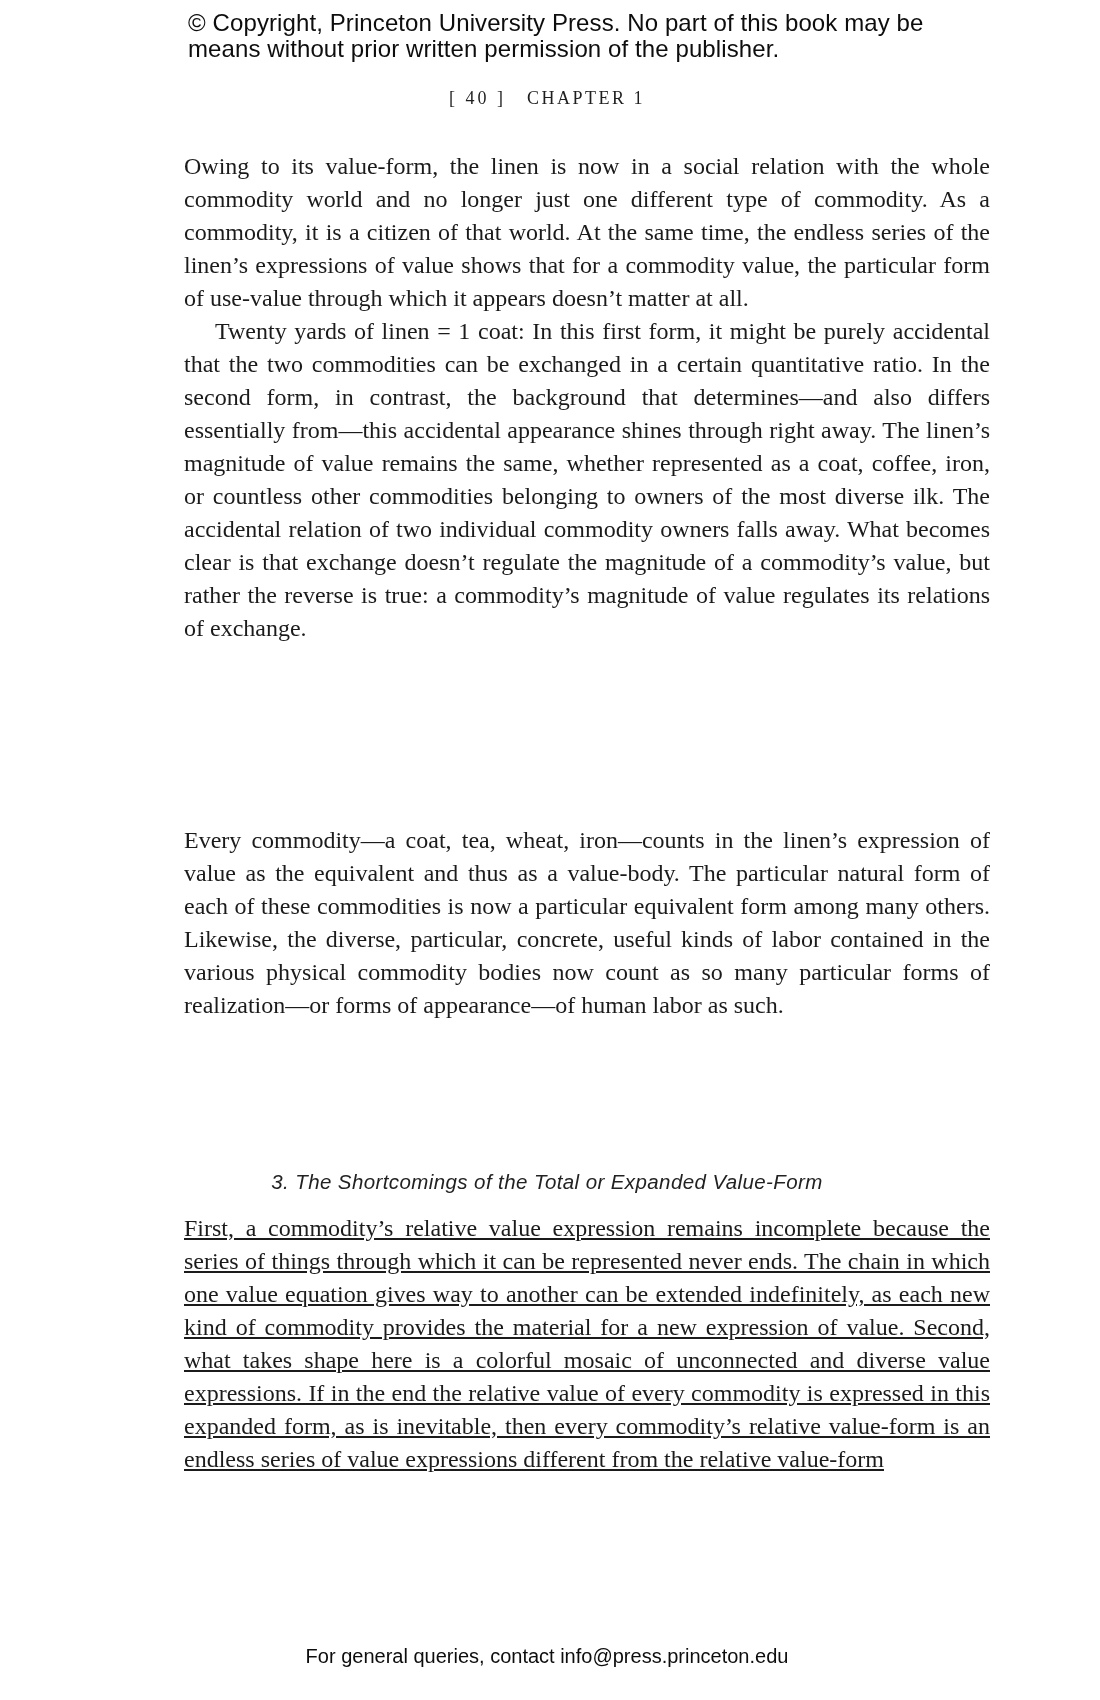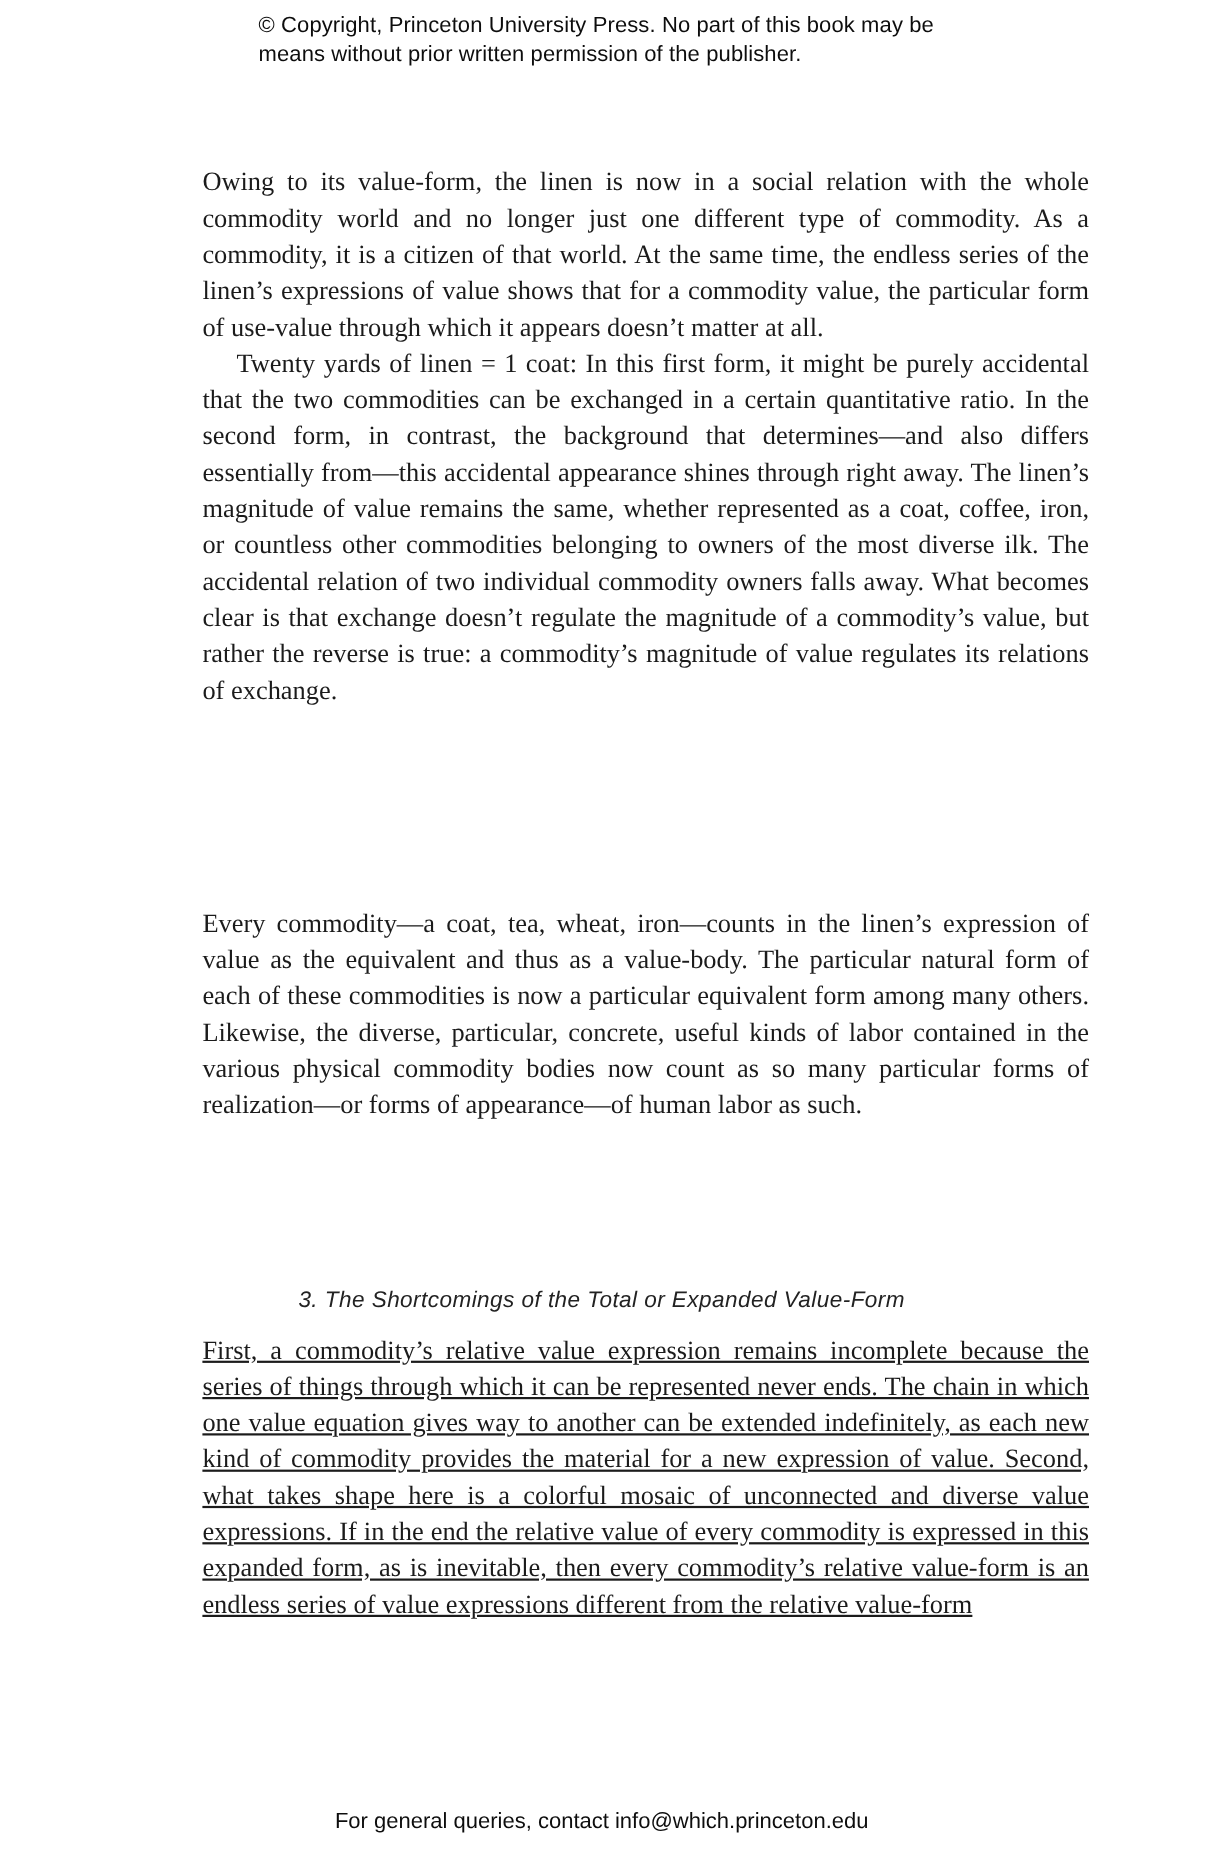--- a/index.html
+++ b/index.html
@@ -15,26 +15,25 @@
     overflow: hidden;
     color: #1b1b1b;
   }
 
   
   .copyright {
     position: absolute;
     left: 188px;
     top: 10px;
     font-family: "Liberation Sans", sans-serif;
-    font-size: 20px;
+    font-size: 24px;
     line-height: 26px;
     color: #0d0d0d;
     letter-spacing: 0.1px;
     white-space: nowrap;
-    margin-left: 47px;
   }
 
   
   .running-head {
     position: absolute;
     left: 144px;
     width: 806px;
     top: 88px;
     text-align: center;
     font-family: "Liberation Serif", serif;
@@ -100,32 +99,36 @@
 </head>
 <body>
 
 <div class="page">
 
   <div class="copyright">
     <div>© Copyright, Princeton University Press. No part of this book may be</div>
     <div>means without prior written permission of the publisher.</div>
   </div>
 
+  <div class="running-head">
+    <span class="pagenum">[ 40 ]</span>
+    <span class="chapter">CHAPTER 1</span>
+  </div>
 
   <main class="textcol group-a">
     <p class="para">Owing to its value-form, the linen is now in a social relation with the whole commodity world and no longer just one different type of commodity. As a commodity, it is a citizen of that world. At the same time, the endless series of the linen’s expressions of value shows that for a commodity value, the particular form of use-value through which it appears doesn’t matter at all.</p>
     <p class="para indent">Twenty yards of linen = 1 coat: In this first form, it might be purely accidental that the two commodities can be exchanged in a certain quantitative ratio. In the second form, in contrast, the background that determines—and also differs essentially from—this accidental appearance shines through right away. The linen’s magnitude of value remains the same, whether represented as a coat, coffee, iron, or countless other commodities belonging to owners of the most diverse ilk. The accidental relation of two individual commodity owners falls away. What becomes clear is that exchange doesn’t regulate the magnitude of a commodity’s value, but rather the reverse is true: a commodity’s magnitude of value regulates its relations of exchange.</p>
   </main>
 
 
   <main class="textcol group-b">
     <p class="para">Every commodity—a coat, tea, wheat, iron—counts in the linen’s expression of value as the equivalent and thus as a value-body. The particular natural form of each of these commodities is now a particular equivalent form among many others. Likewise, the diverse, particular, concrete, useful kinds of labor contained in the various physical commodity bodies now count as so many particular forms of realization—or forms of appearance—of human labor as such.</p>
   </main>
 
   <h2 class="section-heading heading-3">3. The Shortcomings of the Total or Expanded Value-Form</h2>
 
   <main class="textcol group-c">
     <p class="para">First, a commodity’s relative value expression remains incomplete because the series of things through which it can be represented never ends. The chain in which one value equation gives way to another can be extended indefinitely, as each new kind of commodity provides the material for a new expression of value. Second, what takes shape here is a colorful mosaic of unconnected and diverse value expressions. If in the end the relative value of every commodity is expressed in this expanded form, as is inevitable, then every commodity’s relative value-form is an endless series of value expressions different from the relative value-form</p>
   </main>
 
-  <footer class="page-footer">For general queries, contact info@which.princeton.edu</footer>
+  <footer class="page-footer">For general queries, contact info@press.princeton.edu</footer>
 
 </div>
 
 </body></html>

